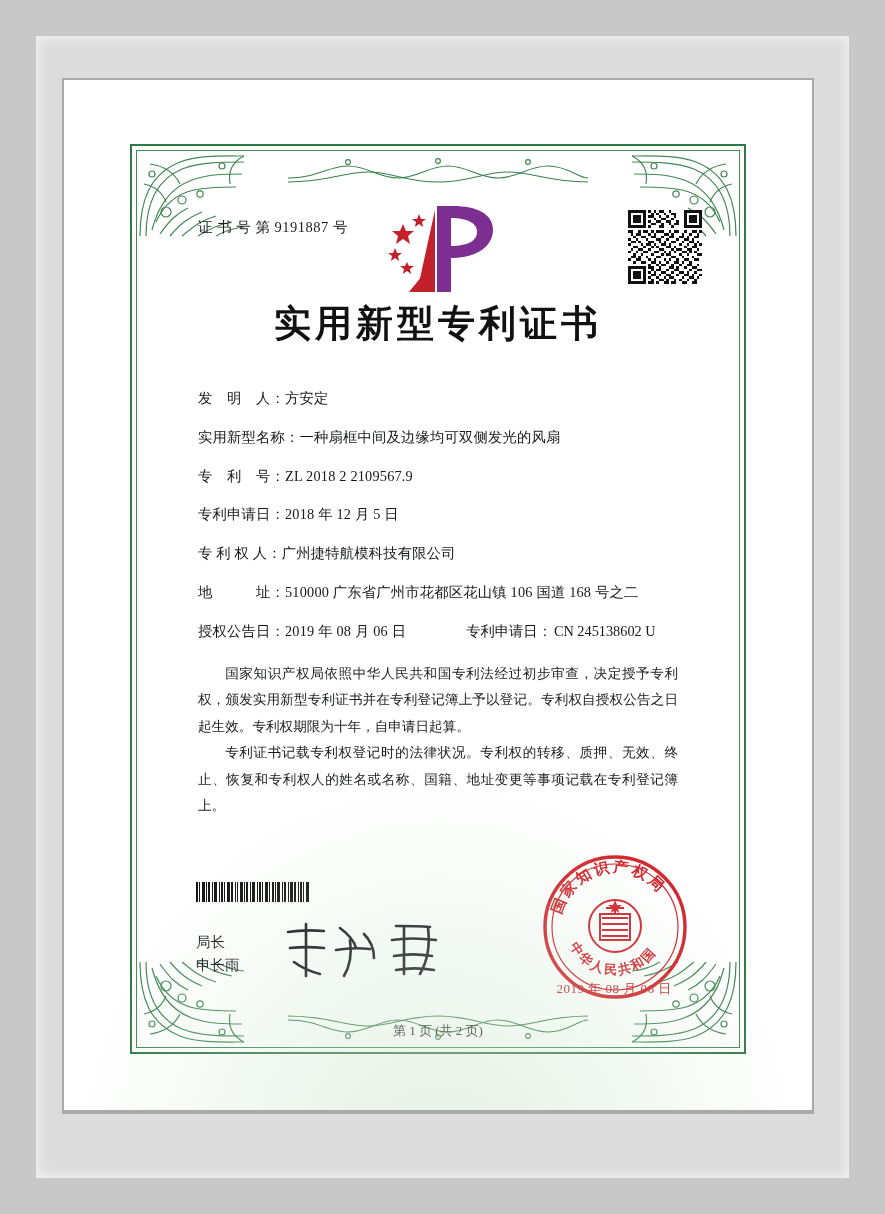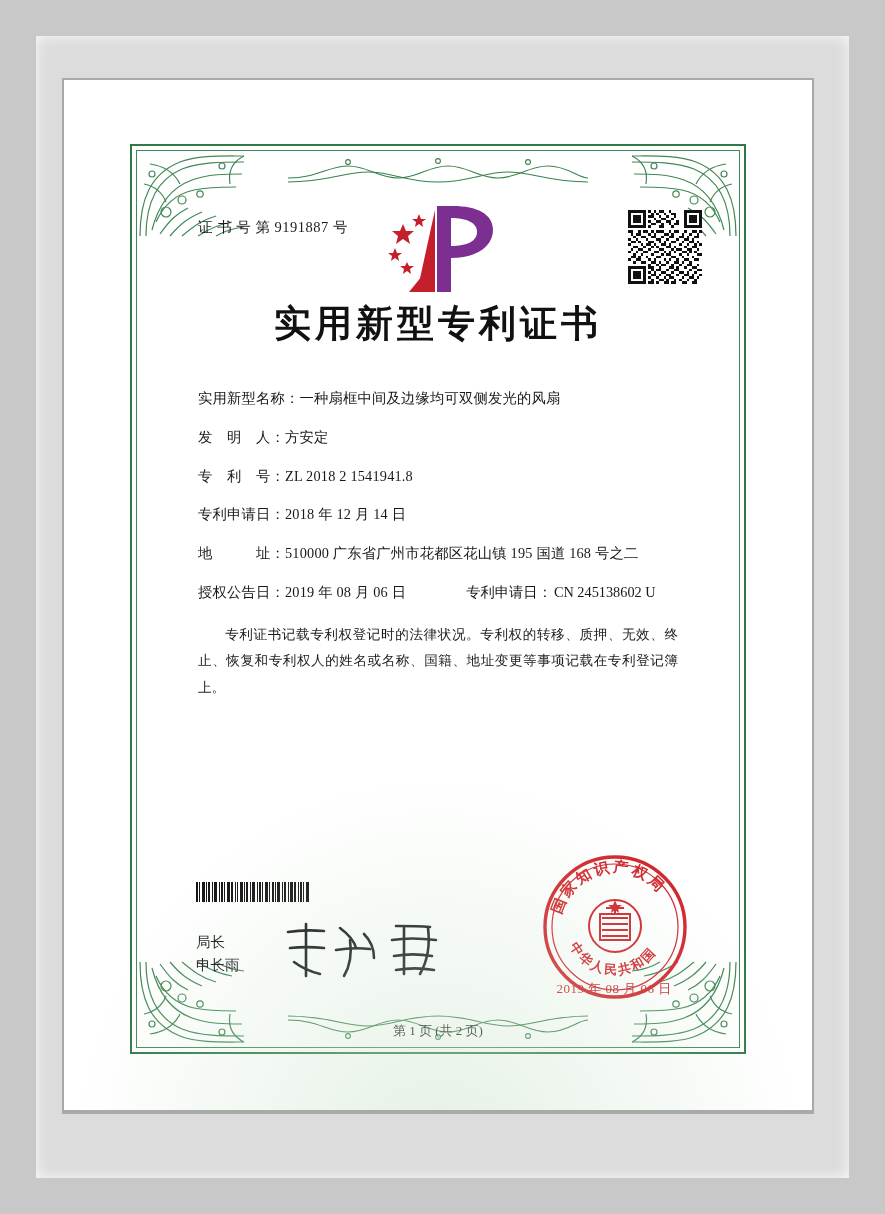--- a/index.html
+++ b/index.html
@@ -575,47 +575,52 @@
               <rect x="21" y="28" width="2" height="1"></rect>
                 <rect x="25" y="28" width="2" height="1"></rect>
             </g>
           </svg>
         </div>
 
         <div class="title">实用新型专利证书</div>
 
         <div class="fields">
           <div class="frow">
+            <span class="flabel">发　明　人：</span>
+            <span class="fvalue">方安定</span>
+          </div>
+          <div class="frow">
             <span class="flabel">实用新型名称：</span>
             <span class="fvalue">一种扇框中间及边缘均可双侧发光的风扇</span>
           </div>
           <div class="frow">
-            <span class="flabel">发　明　人：</span>
-            <span class="fvalue">方安定</span>
-          </div>
-          <div class="frow">
             <span class="flabel">专　利　号：</span>
-            <span class="fvalue">ZL 2018 2 1541941.8</span>
+            <span class="fvalue">ZL 2018 2 2109567.9</span>
           </div>
           <div class="frow">
             <span class="flabel">专利申请日：</span>
-            <span class="fvalue">2018 年 12 月 14 日</span>
+            <span class="fvalue">2018 年 12 月 5 日</span>
+          </div>
+          <div class="frow">
+            <span class="flabel">专 利 权 人：</span>
+            <span class="fvalue">广州捷特航模科技有限公司</span>
           </div>
           <div class="frow">
             <span class="flabel">地　　　址：</span>
-            <span class="fvalue">510000 广东省广州市花都区花山镇 195 国道 168 号之二</span>
+            <span class="fvalue">510000 广东省广州市花都区花山镇 106 国道 168 号之二</span>
           </div>
           <div class="frow two">
             <span class="flabel">授权公告日：</span>
             <span class="fvalue">2019 年 08 月 06 日</span>
             <span class="flabel2">专利申请日：</span>
             <span class="fvalue2">CN 245138602 U</span>
           </div>
         </div>
 
+        <div class="para">国家知识产权局依照中华人民共和国专利法经过初步审查，决定授予专利权，颁发实用新型专利证书并在专利登记簿上予以登记。专利权自授权公告之日起生效。专利权期限为十年，自申请日起算。</div>
         <div class="para second">专利证书记载专利权登记时的法律状况。专利权的转移、质押、无效、终止、恢复和专利权人的姓名或名称、国籍、地址变更等事项记载在专利登记簿上。</div>
 
         <div class="barcode">
           <i style="width:2px"></i>
             <i style="width:1px;background:#fff"></i>
           <i style="width:1px"></i>
             <i style="width:2px;background:#fff"></i>
           <i style="width:3px"></i>
             <i style="width:1px;background:#fff"></i>
           <i style="width:1px"></i>

